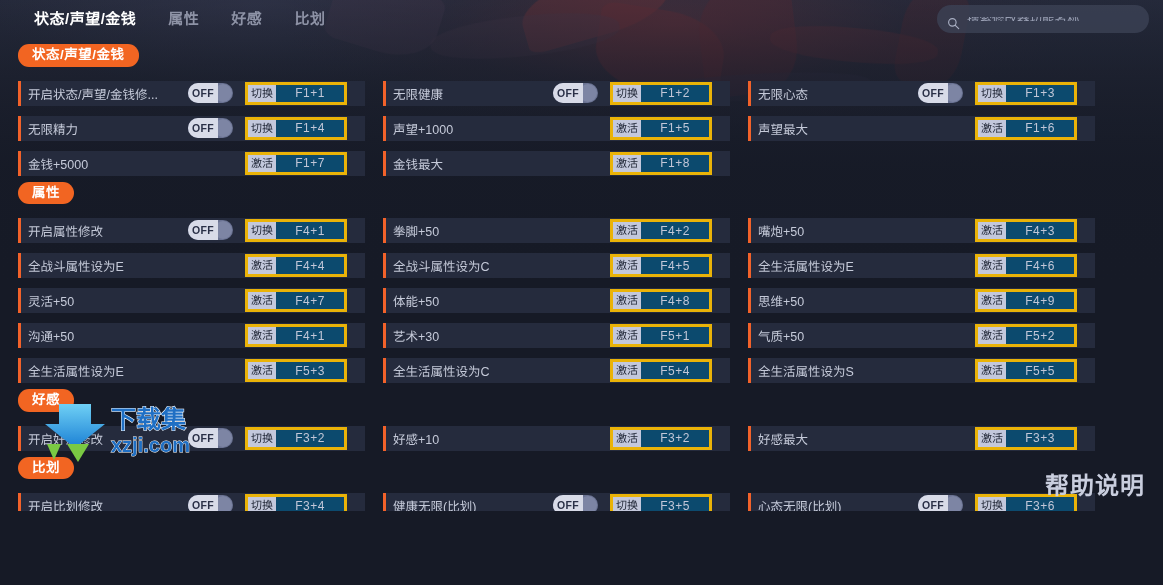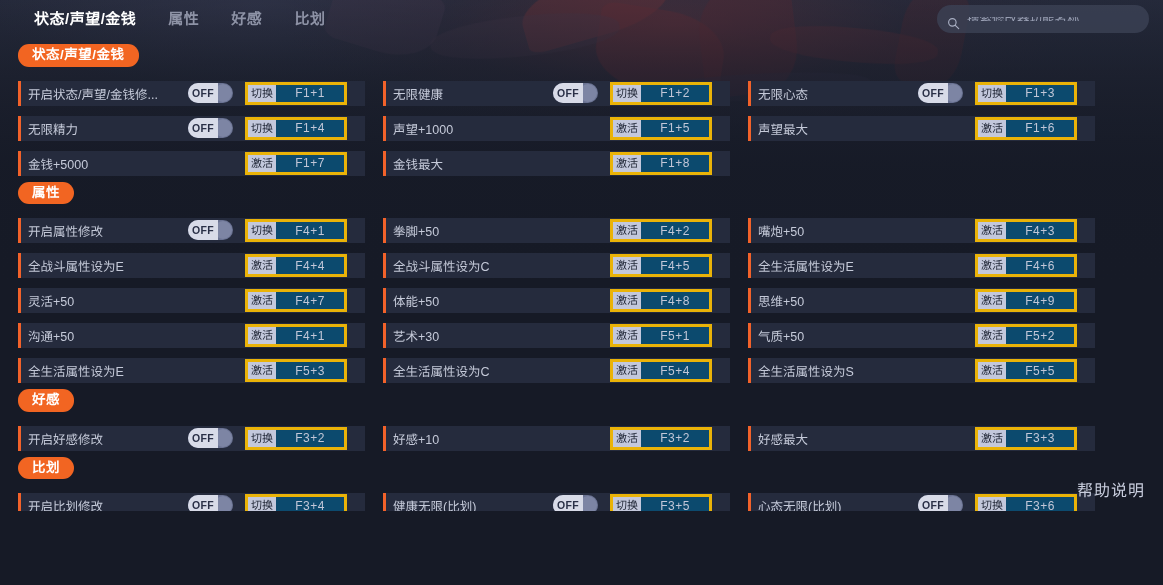--- a/index.html
+++ b/index.html
@@ -236,22 +236,22 @@
     z-index: 9;
     pointer-events: none;
   }
   .watermark svg { display: block; }
 
   
   .help {
     position: absolute;
     right: 18px;
     bottom: 10px;
-    font-size: 16px;
-    font-weight: normal;
+    font-size: 24px;
+    font-weight: bold;
     color: #c9ced e;
     color: #c9cede;
     letter-spacing: 1px;
     z-index: 6;
     cursor: pointer;
   }
 </style>
 </head>
 <body>
 
@@ -631,16 +631,33 @@
               </div>
               <div class="hotkey">
                 <div class="hotkey-action">切换</div>
                 <div class="hotkey-key">F3+7</div>
               </div>
             </div>
           </div>
         </div></div>
     </div>
 
+  <div class="watermark">
+    <svg width="190" height="62" viewBox="0 0 190 62">
+      <defs>
+        <linearGradient id="arrowGrad" x1="0" y1="0" x2="0" y2="1">
+          <stop offset="0%" stop-color="#6fd0f5"></stop>
+          <stop offset="100%" stop-color="#1a7fd4"></stop>
+        </linearGradient>
+      </defs>
+      <g>
+        <polygon points="14,2 46,2 46,22 60,22 30,46 0,22 14,22" fill="url(#arrowGrad)"></polygon>
+        <polygon points="2,42 16,42 9,58" fill="#7ac943"></polygon>
+        <polygon points="22,42 44,42 33,60" fill="#7ac943"></polygon>
+      </g>
+      <text x="66" y="26" font-family="'Liberation Sans', sans-serif" font-size="25" font-weight="bold" fill="#1f6fc4" stroke="#ffffff" stroke-width="1" paint-order="stroke">下载集</text>
+      <text x="66" y="50" font-family="'Liberation Sans', sans-serif" font-size="20" font-weight="bold" fill="#1f6fc4" stroke="#ffffff" stroke-width="0.8" paint-order="stroke">xzji.com</text>
+    </svg>
+  </div>
 
   <div class="help">帮助说明</div>
 
 </div>
 
 </body></html>

